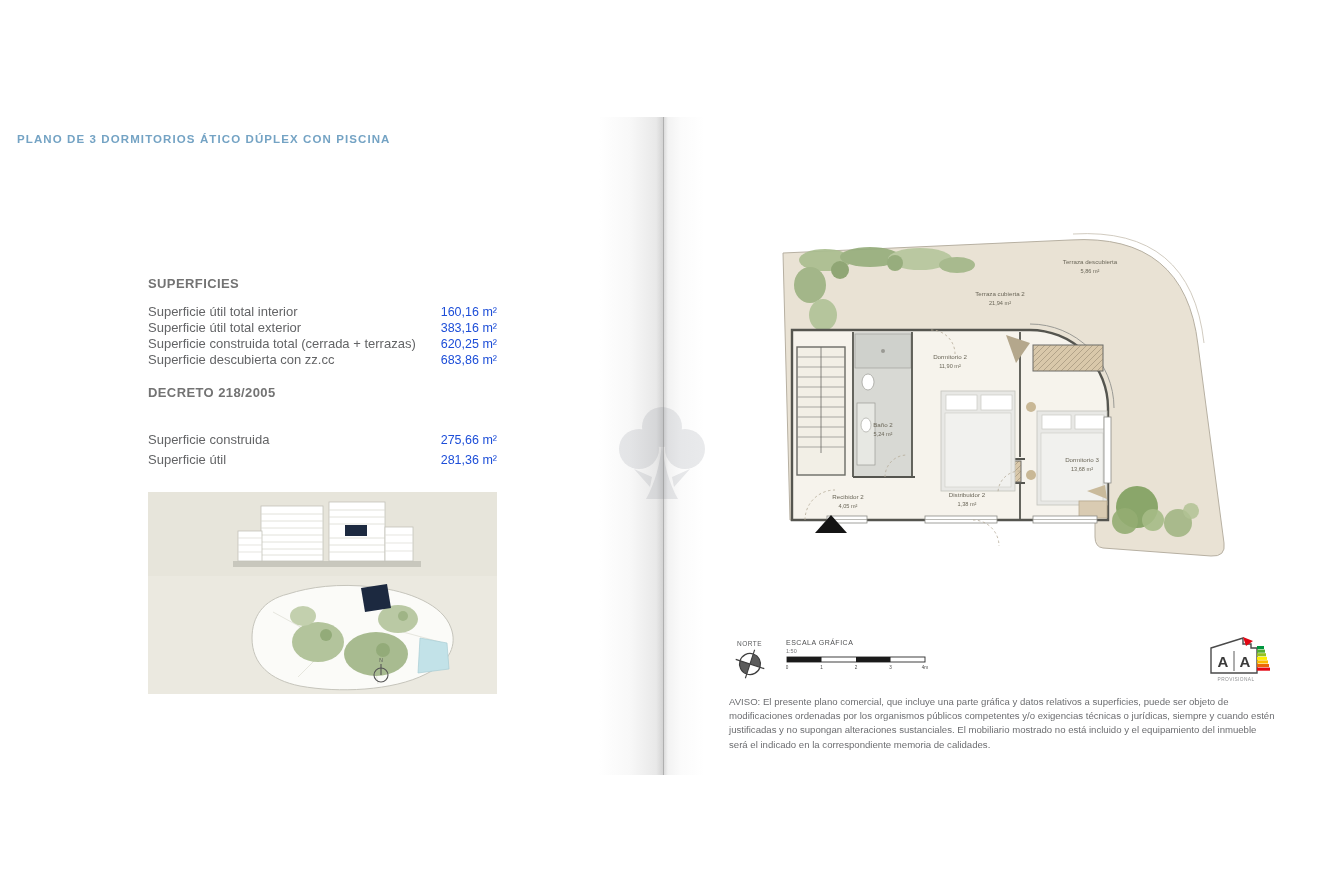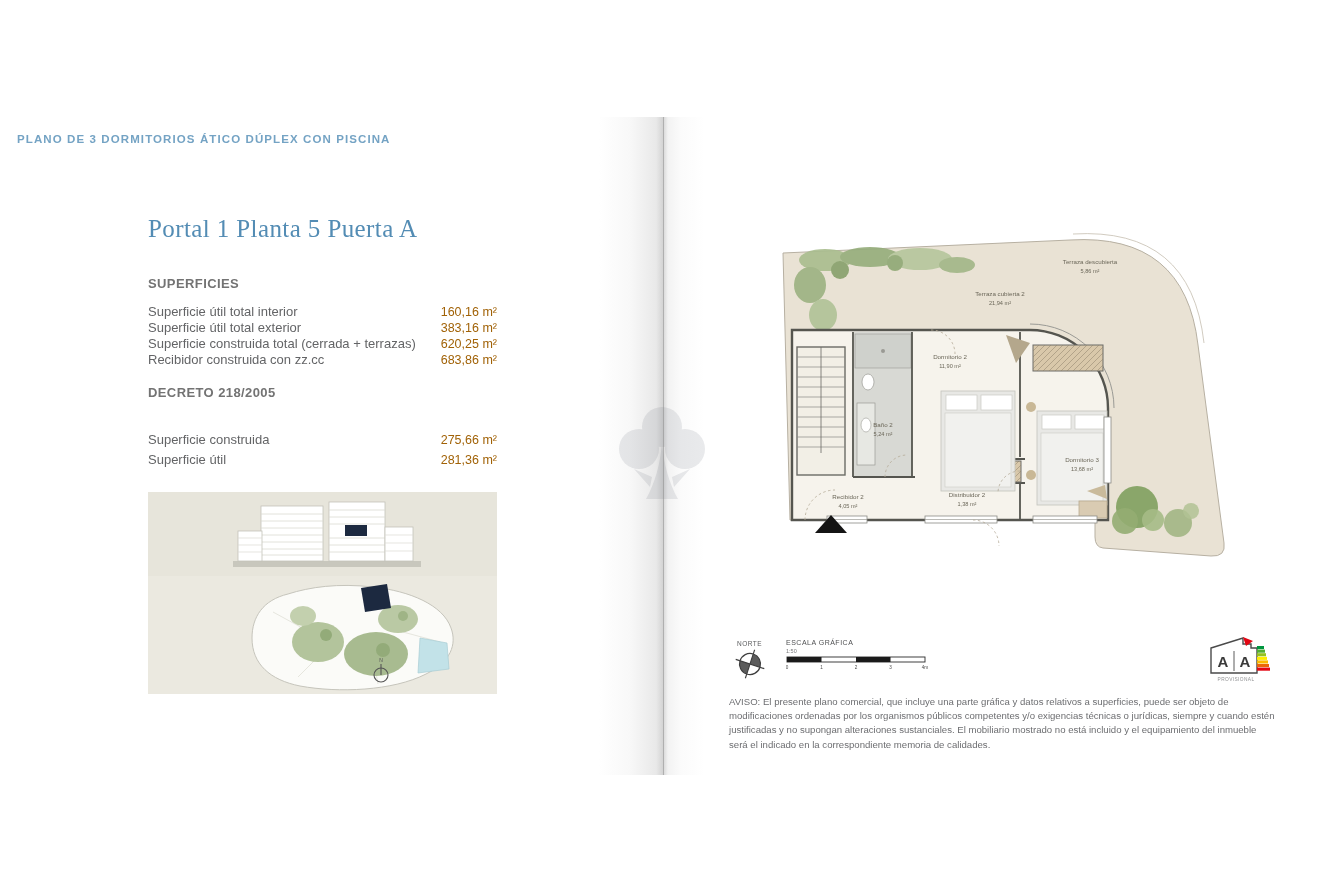--- a/index.html
+++ b/index.html
@@ -5,21 +5,21 @@
   * { margin:0; padding:0; box-sizing:border-box; }
   body { width:1320px; height:895px; background:#ffffff; font-family:"Liberation Sans", sans-serif; overflow:hidden; }
   .canvas { position:relative; width:1320px; height:884px; background:#ffffff; }
 
   
   .kicker { position:absolute; left:17px; top:133px; font-size:11.5px; font-weight:700; letter-spacing:1.1px; color:#74a3c4; }
   .title  { position:absolute; left:148px; top:215px; font-family:"Liberation Serif", serif; font-size:25px; font-weight:400; letter-spacing:0.4px; color:#538cb4; }
   .sec-heading { position:absolute; left:148px; font-size:13px; font-weight:700; letter-spacing:0.4px; color:#737373; }
   .row { position:absolute; left:148px; width:349px; height:16px; font-size:13px; color:#636466;text-align:right; }
   .row .lbl { position:absolute; left:0; top:0; white-space:nowrap; }
-  .row .val { position:absolute; right:0; top:1px; font-size:12.5px; color:#a16207; }
+  .row .val { position:absolute; right:0; top:1px; font-size:12.5px; color:#1d4ed8; }
   .imgblock { position:absolute; left:148px; top:492px; width:349px; height:202px; }
 
   
   .watermark { position:absolute; left:610px; top:403px; }
   .fold { position:absolute; left:598px; top:117px; width:106px; height:658px;
           background:linear-gradient(to right, rgba(130,130,130,0) 0%, rgba(120,120,120,0.05) 30%,
              rgba(95,95,95,0.14) 55%, rgba(75,75,75,0.24) 61%, rgba(130,130,130,0.10) 66%,
              rgba(170,170,170,0.05) 78%, rgba(255,255,255,0) 100%); pointer-events:none; }
   .fold-line { position:absolute; left:663px; top:117px; width:1px; height:658px; background:rgba(140,140,140,0.55); }
 
@@ -35,38 +35,37 @@
 
   .plan-label { font-size:6.2px; fill:#6b6759; }
   .plan-area  { font-size:5.6px; fill:#6b6759; }
 </style>
 </head>
 <body>
 
 <div class="canvas">
 
   <div class="kicker">PLANO DE 3 DORMITORIOS ÁTICO DÚPLEX CON PISCINA</div>
-  <div class="title">Portal 1 Planta 5 Puerta A</div>
 
   <div class="sec-heading" style="top:276px;">SUPERFICIES</div>
 
   <div class="row" style="top:304px;">
     <span class="lbl">Superficie útil total interior</span>
     <span class="val">160,16 m²</span>
   </div>
   <div class="row" style="top:320px;">
     <span class="lbl">Superficie útil total exterior</span>
     <span class="val">383,16 m²</span>
   </div>
   <div class="row" style="top:336px;">
     <span class="lbl">Superficie construida total (cerrada + terrazas)</span>
     <span class="val">620,25 m²</span>
   </div>
   <div class="row" style="top:352px;">
-    <span class="lbl">Recibidor construida con zz.cc</span>
+    <span class="lbl">Superficie descubierta con zz.cc</span>
     <span class="val">683,86 m²</span>
   </div>
 
   <div class="sec-heading" style="top:385px;">DECRETO 218/2005</div>
 
   <div class="row" style="top:416px;margin-top:36px;">
     <span class="lbl">Superficie útil</span>
     <span class="val">281,36 m²</span>
   </div>
   <div class="row" style="top:432px;">

